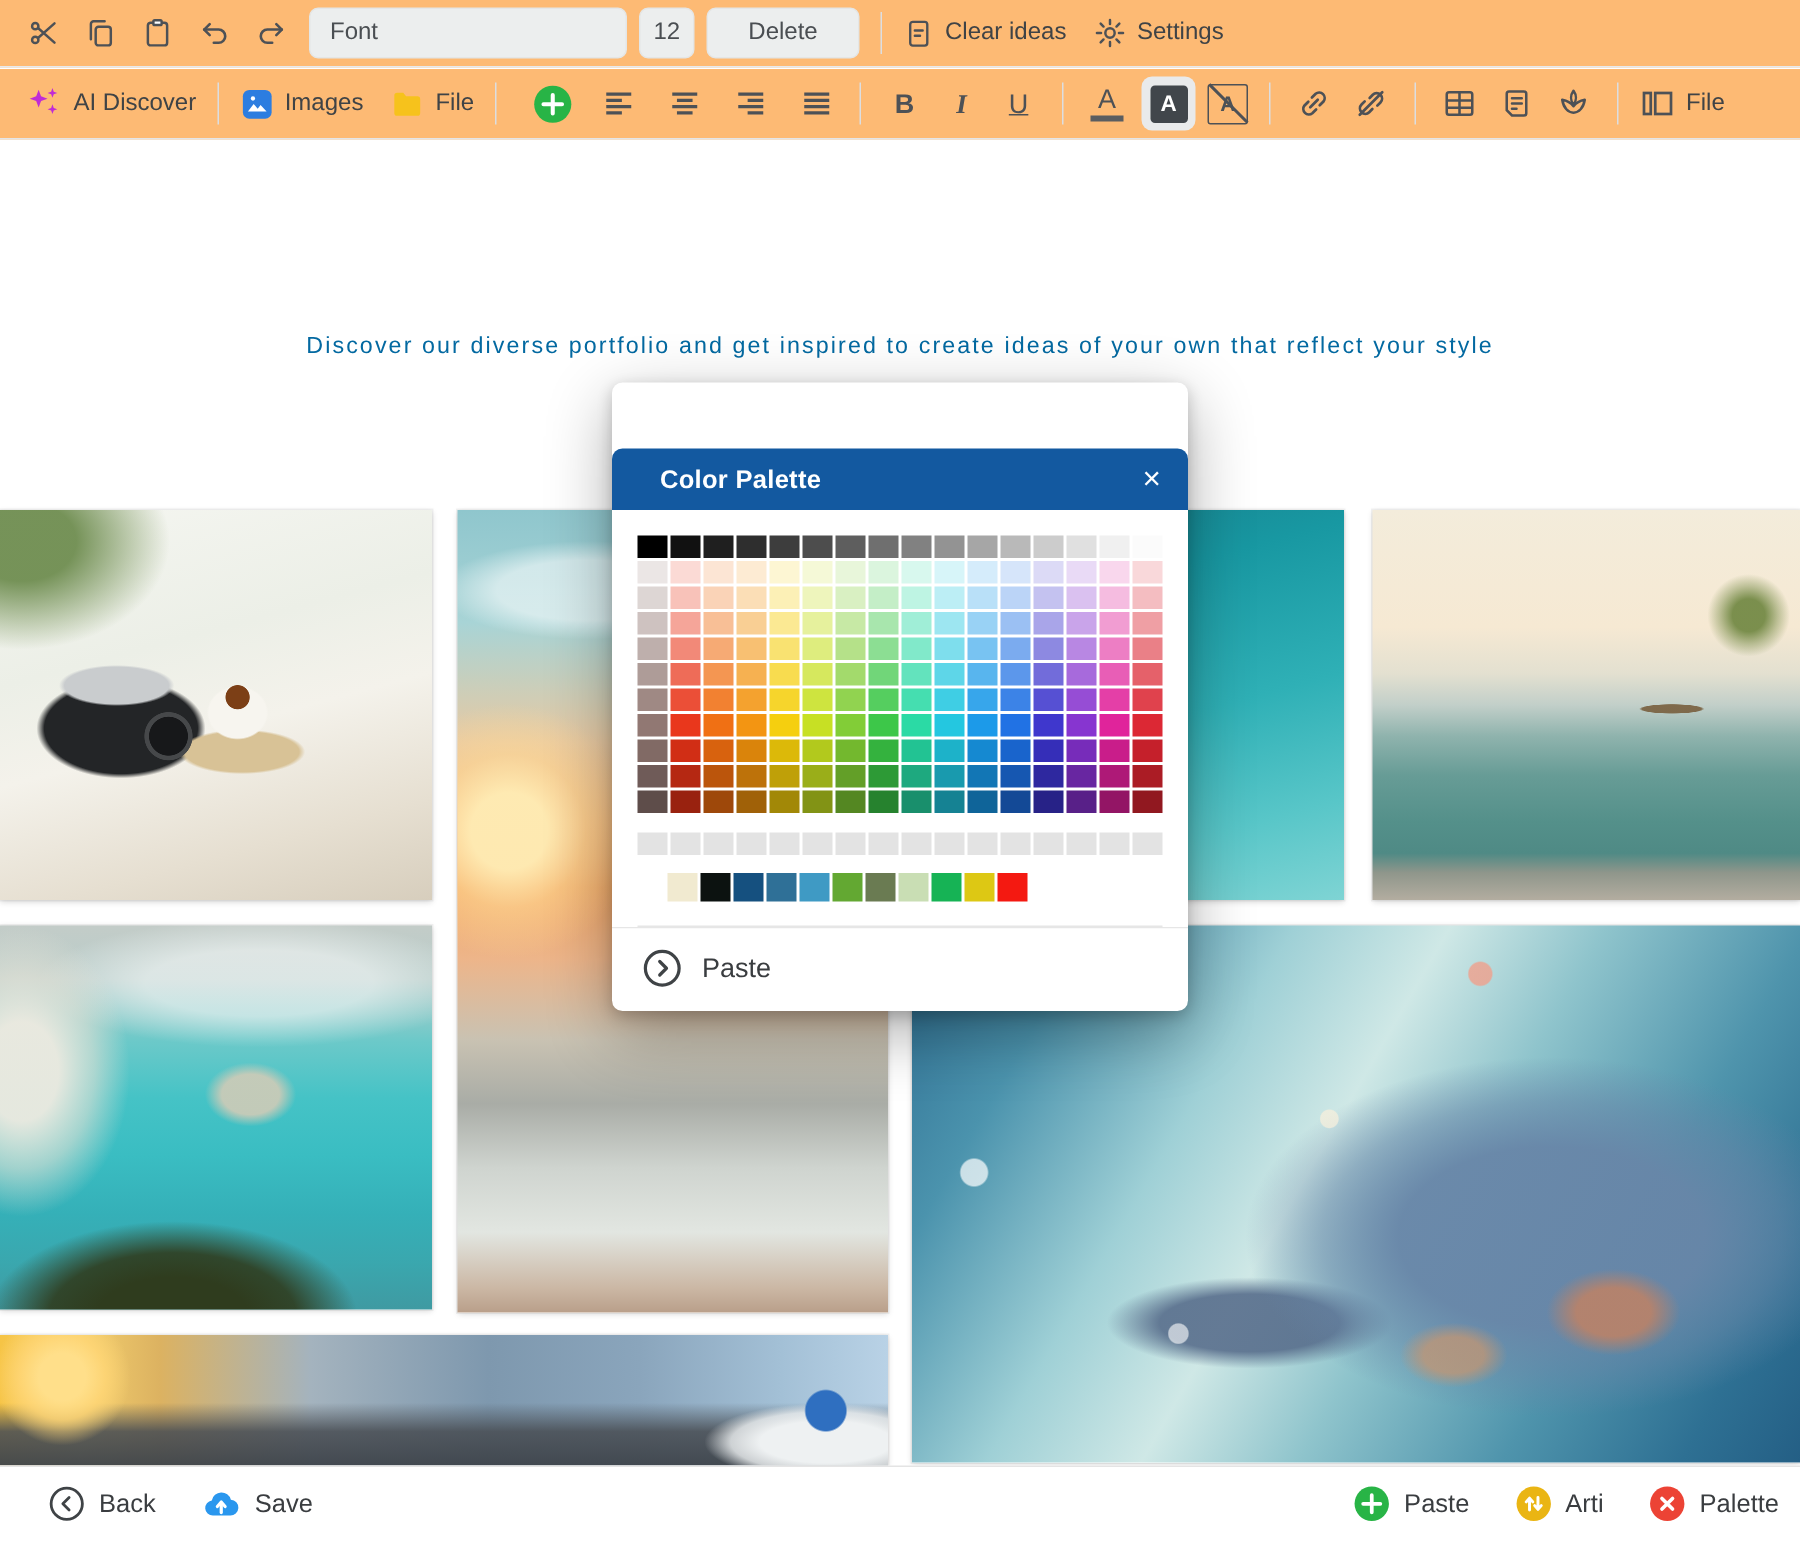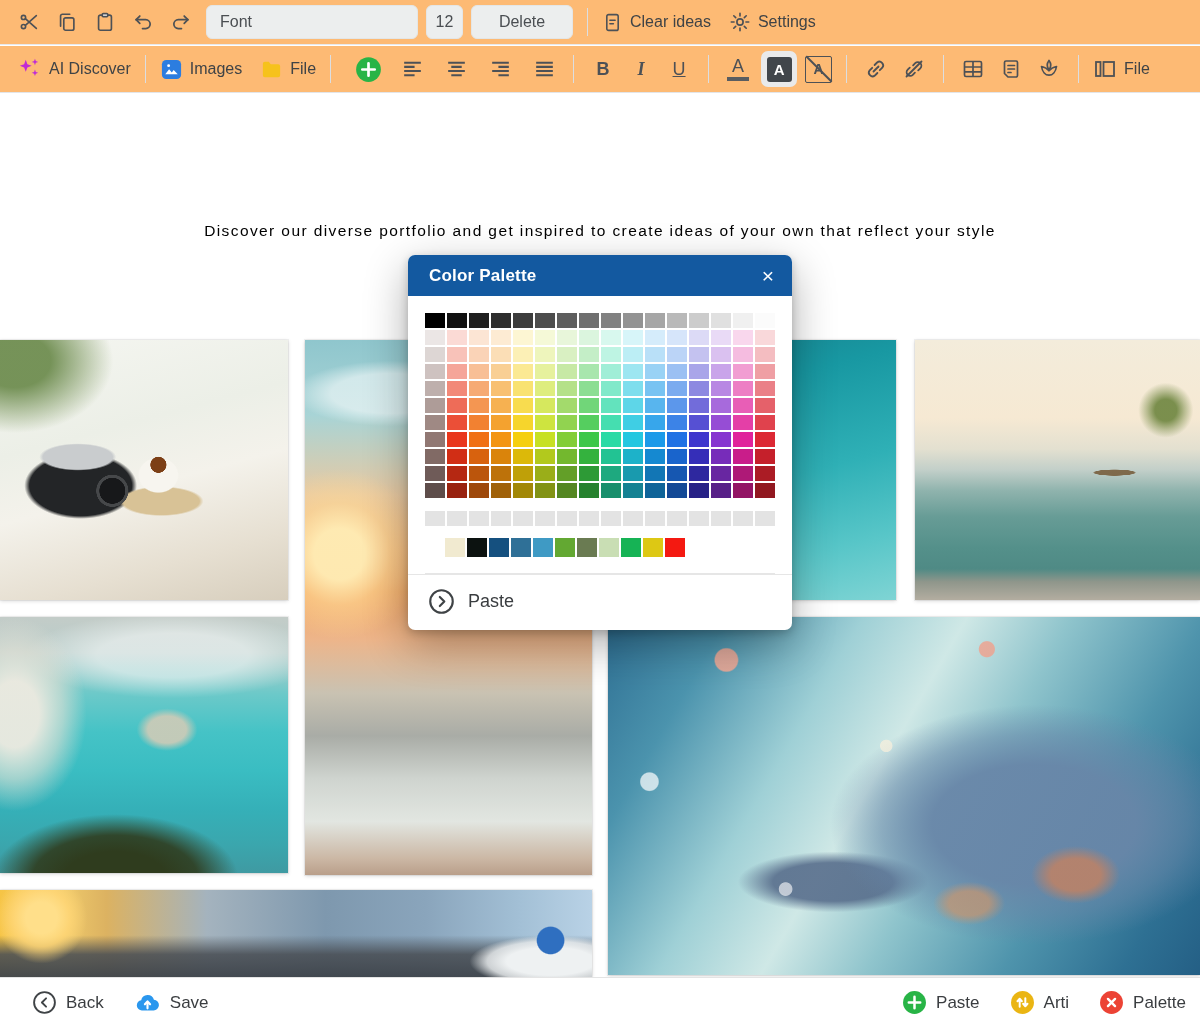--- a/index.html
+++ b/index.html
@@ -37,21 +37,21 @@
             display:flex; align-items:center; justify-content:center; font-size:14px; font-weight:bold;
             color:#4d5156; background:transparent; cursor:pointer; flex:none; }
   .nofill::after { content:""; position:absolute; left:-5px; top:11px; width:36px; height:1.8px;
                    background:#4d5156; transform:rotate(45deg); }
   
   .canvas { position:absolute; left:0; top:94px; width:1200px; height:883px; background:#fff; }
   .title { position:absolute; left:0; top:30px; width:100%; text-align:center;
            font-family:"DejaVu Sans","Liberation Sans",sans-serif; font-weight:200;
            font-size:64px; letter-spacing:9px; color:#262626; }
   .subtitle { position:absolute; left:0; top:128px; width:100%; text-align:center;
-              font-size:15.5px; letter-spacing:1.4px; color:#000000; }
+              font-size:15.5px; letter-spacing:1.4px; color:#0369a1; }
   .photo { position:absolute; box-shadow:0 1px 4px rgba(0,0,0,.16), 0 0 0 1px rgba(0,0,0,.05); }
   .ph1 { left:0; top:246px; width:288px; height:260px;
     background:
       radial-gradient(circle 22px at 39% 58%, #17181a 0 58%, #46484a 60% 72%, transparent 74%),
       radial-gradient(circle 13px at 55% 48%, #7c3f16 0 60%, transparent 64%),
       radial-gradient(ellipse 33px 29px at 55% 52%, #f7f5ef 0 58%, transparent 62%),
       radial-gradient(ellipse 68px 24px at 56% 62%, #d8c296 0 56%, transparent 62%),
       radial-gradient(ellipse 62px 22px at 27% 45%, #c9ccce 0 56%, transparent 62%),
       radial-gradient(ellipse 88px 52px at 28% 56%, #232527 0 58%, transparent 64%),
       radial-gradient(ellipse 130px 95px at 5% 8%, rgba(104,136,72,.9) 0 28%, rgba(122,150,92,.45) 55%, transparent 76%),
@@ -97,21 +97,21 @@
       radial-gradient(circle 10px at 47% 36%, rgba(250,240,220,.7) 0 58%, transparent 66%),
       radial-gradient(ellipse 62px 40px at 79% 72%, rgba(192,130,100,.85) 0 40%, transparent 72%),
       radial-gradient(ellipse 50px 30px at 61% 80%, rgba(202,150,110,.7) 0 40%, transparent 72%),
       radial-gradient(ellipse 255px 150px at 72% 58%, rgba(104,134,168,.95) 0 40%, rgba(104,134,168,.55) 60%, transparent 80%),
       radial-gradient(ellipse 125px 40px at 38% 74%, rgba(88,110,140,.9) 0 48%, transparent 76%),
       linear-gradient(120deg, #2e6f93 0%, #4b93ad 15%, #9fd0d6 32%, #cfe8e6 45%, #8fc4cc 58%, #4f94ac 75%, #2e7093 90%, #245f85 100%); }
   
   .modal { position:absolute; left:408px; top:255px; width:384px; background:#fff; z-index:50;
            border-radius:7px; box-shadow:0 14px 44px rgba(0,0,0,.32), 0 3px 10px rgba(0,0,0,.2); }
   .modal-header { height:41px; background:#1359a0; border-radius:7px 7px 0 0;
-                  display:flex; align-items:center; padding:0 16px 0 21px; }
+                  display:flex; align-items:center; padding:0 16px 0 32px;margin-top:44px; }
   .modal-title { color:#fff; font-size:17px; font-weight:600; letter-spacing:.2px; }
   .modal-close { margin-left:auto; color:#fff; font-size:21px; line-height:1; background:none;
                  border:none; cursor:pointer; padding:2px; }
   .swatch-area { padding:17px 17px 0; }
   .pgrid { display:grid; grid-template-columns:repeat(16,1fr); gap:2px; }
   .pgrid .cell { height:15px; cursor:pointer; }
   .empty-row { margin-top:13px; }
   .empty-row .cell { height:15px; }
   .recent-row { display:flex; gap:2px; margin:12px 0 0 20px; }
   .recent-row .cell { width:20px; height:19px; cursor:pointer; }

